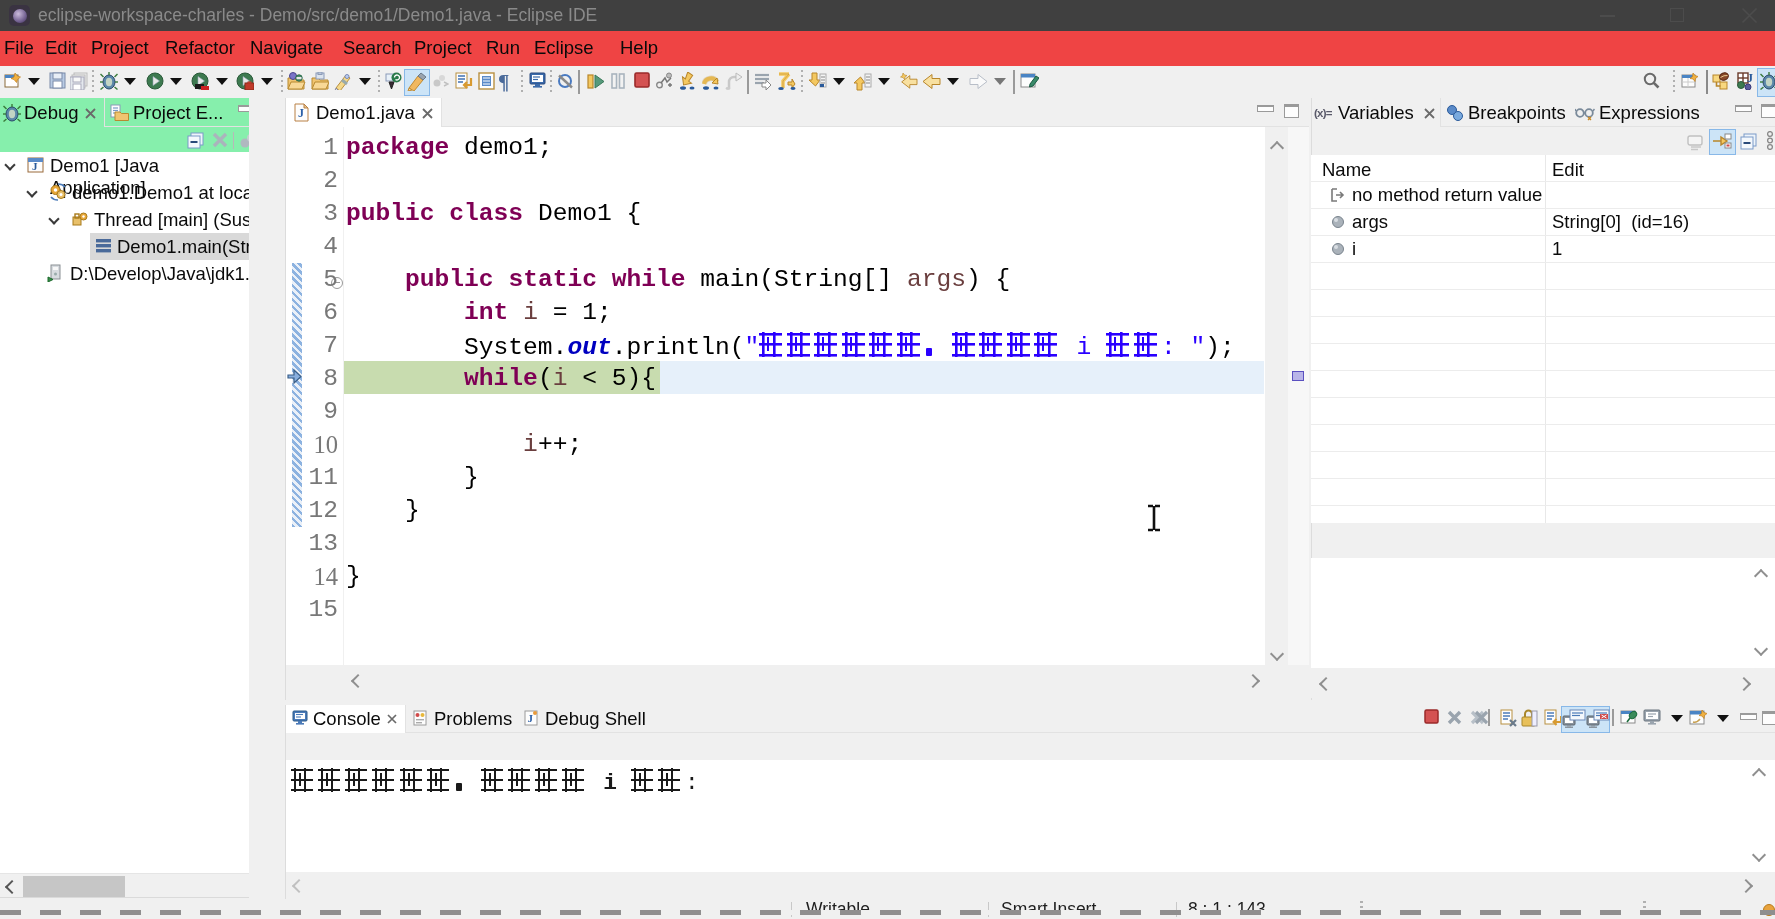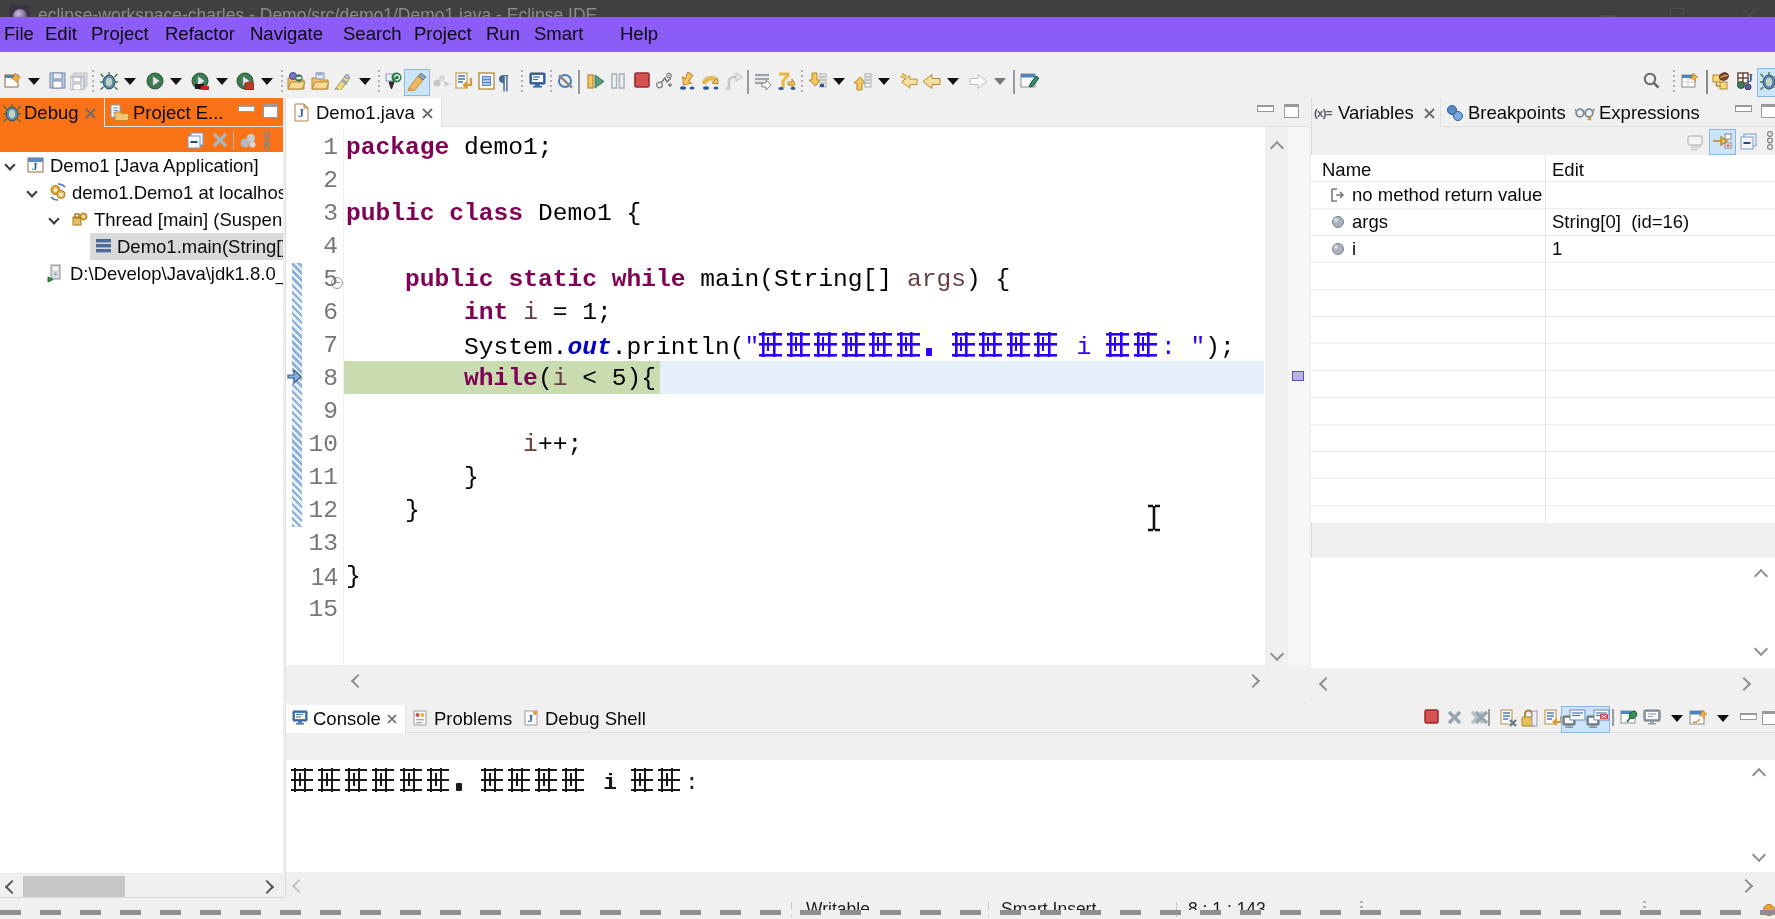--- a/index.html
+++ b/index.html
@@ -29,30 +29,30 @@
 <div class="abs" style="left:0;top:0;width:1775px;height:31px;background:#404040">
 <div class="abs" style="left:9px;top:5px;width:21px;height:21px;border-radius:5px;background:#3a3342"></div>
 <div class="abs" style="left:13px;top:9px;width:14px;height:14px;border-radius:50%;background:radial-gradient(circle at 38% 35%,#cbbbdb,#7a6898 55%,#3a2a55)"></div>
 <div class="abs" style="left:38px;top:5px;font-size:17.5px;color:#8a8a8a">eclipse-workspace-charles - Demo/src/demo1/Demo1.java - Eclipse IDE</div>
 <div class="abs" style="left:1600px;top:15px;width:15px;height:2px;background:#4c4c4c"></div>
 <div class="abs" style="left:1670px;top:8px;width:12px;height:12px;border:1.5px solid #4c4c4c"></div>
 <svg class="abs" style="left:1741px;top:7px" width="17" height="17">
       <path d="M1.5 1.5 L15.5 15.5 M15.5 1.5 L1.5 15.5" stroke="#4c4c4c" stroke-width="1.6"></path>
     </svg>
 </div>
-<div class="abs" style="left:0;top:17px;width:1775px;height:35px;background:#8b5cf6;font-size:18.5px;color:#0a0a0a">
+<div class="abs" style="left:0;top:31px;width:1775px;height:35px;background:#ef4444;font-size:18.5px;color:#0a0a0a">
 <span class="abs" style="left:4px;top:6px">File</span>
 <span class="abs" style="left:45px;top:6px">Edit</span>
 <span class="abs" style="left:91px;top:6px">Project</span>
 <span class="abs" style="left:165px;top:6px">Refactor</span>
 <span class="abs" style="left:250px;top:6px">Navigate</span>
 <span class="abs" style="left:343px;top:6px">Search</span>
 <span class="abs" style="left:414px;top:6px">Project</span>
 <span class="abs" style="left:486px;top:6px">Run</span>
-<span class="abs" style="left:534px;top:6px">Smart</span>
+<span class="abs" style="left:534px;top:6px">Eclipse</span>
 <span class="abs" style="left:620px;top:6px">Help</span>
 </div>
 <div class="abs" style="left:0;top:66px;width:1775px;height:32px;background:#f0f0f0;border-bottom:1px solid #e3e3e3">
 <svg class="abs" style="left:4px;top:6px" width="18" height="18" viewBox="0 0 18 18">
       <rect x="1" y="3" width="13" height="12" fill="#fff" stroke="#8a6a3a"></rect>
       <rect x="1" y="3" width="13" height="3" fill="#4a84c4"></rect>
       <path d="M11 1 l2.5 3 3 1 -3 2.5 -1 3 -2.5-3 -3-1 3-1.5 z" fill="#f0b040" stroke="#c08020" stroke-width="0.7"></path>
     </svg>
 <div class="drop" style="left:28px;top:12px"></div>
 <svg class="abs" style="left:49px;top:6px" width="17" height="17" viewBox="0 0 17 17">
@@ -303,21 +303,21 @@
         <line x1="3.5" y1="5" x2="0.5" y2="2"></line>
         <line x1="14.5" y1="5" x2="17.5" y2="2"></line>
         <line x1="3" y1="10" x2="0" y2="10"></line>
         <line x1="15" y1="10" x2="18" y2="10"></line>
         <line x1="3.5" y1="15" x2="0.5" y2="17.5"></line>
         <line x1="14.5" y1="15" x2="17.5" y2="17.5"></line>
       </g>
     </svg>
 </div>
 <div class="abs" style="left:0;top:98px;width:1775px;height:802px;background:#f0f0f0"></div>
-<div class="abs" style="left:0;top:98px;width:283px;height:801px;background:#f97316;overflow:hidden">
+<div class="abs" style="left:0;top:98px;width:249px;height:801px;background:#86efac;overflow:hidden">
 <div class="abs" style="left:104px;top:0;width:179px;height:28px;border-bottom:1px solid #e2e2e2;border-left:1px solid #e2e2e2"></div>
 <svg class="abs" style="left:3px;top:6px" width="18" height="18" viewBox="0 0 18 18">
       <ellipse cx="9" cy="10" rx="6" ry="7" fill="#5a87a8" stroke="#2a4a6a"></ellipse>
       <ellipse cx="9" cy="10" rx="3.2" ry="4.2" fill="#c2d4c4"></ellipse>
       <g stroke="#3a7a3a" stroke-width="1.4">
         <line x1="9" y1="3" x2="9" y2="0"></line>
         <line x1="3.5" y1="5" x2="0.5" y2="2"></line>
         <line x1="14.5" y1="5" x2="17.5" y2="2"></line>
         <line x1="3" y1="10" x2="0" y2="10"></line>
         <line x1="15" y1="10" x2="18" y2="10"></line>
@@ -435,25 +435,25 @@
 <div class="abs" style="left:47.5px;top:154.5px;width:6px;height:1.4px;background:#9a9a9a"></div>
 <div class="abs" style="left:2px;top:4px;width:50px;text-align:right;font-family:'Liberation Mono',monospace;font-size:24.6px;line-height:33px;color:#787878">1</div>
 <div class="abs" style="left:2px;top:37px;width:50px;text-align:right;font-family:'Liberation Mono',monospace;font-size:24.6px;line-height:33px;color:#787878">2</div>
 <div class="abs" style="left:2px;top:70px;width:50px;text-align:right;font-family:'Liberation Mono',monospace;font-size:24.6px;line-height:33px;color:#787878">3</div>
 <div class="abs" style="left:2px;top:103px;width:50px;text-align:right;font-family:'Liberation Mono',monospace;font-size:24.6px;line-height:33px;color:#787878">4</div>
 <div class="abs" style="left:2px;top:136px;width:50px;text-align:right;font-family:'Liberation Mono',monospace;font-size:24.6px;line-height:33px;color:#787878">5</div>
 <div class="abs" style="left:2px;top:169px;width:50px;text-align:right;font-family:'Liberation Mono',monospace;font-size:24.6px;line-height:33px;color:#787878">6</div>
 <div class="abs" style="left:2px;top:202px;width:50px;text-align:right;font-family:'Liberation Mono',monospace;font-size:24.6px;line-height:33px;color:#787878">7</div>
 <div class="abs" style="left:2px;top:235px;width:50px;text-align:right;font-family:'Liberation Mono',monospace;font-size:24.6px;line-height:33px;color:#787878">8</div>
 <div class="abs" style="left:2px;top:268px;width:50px;text-align:right;font-family:'Liberation Mono',monospace;font-size:24.6px;line-height:33px;color:#787878">9</div>
-<div class="abs" style="left:2px;top:301px;width:50px;text-align:right;font-family:Liberation Mono, monospace;font-size:24.6px;line-height:33px;color:#787878">10</div>
+<div class="abs" style="left:2px;top:301px;width:50px;text-align:right;font-family:Liberation Serif, serif;font-size:24.6px;line-height:33px;color:#787878">10</div>
 <div class="abs" style="left:2px;top:334px;width:50px;text-align:right;font-family:'Liberation Mono',monospace;font-size:24.6px;line-height:33px;color:#787878">11</div>
 <div class="abs" style="left:2px;top:367px;width:50px;text-align:right;font-family:'Liberation Mono',monospace;font-size:24.6px;line-height:33px;color:#787878">12</div>
 <div class="abs" style="left:2px;top:400px;width:50px;text-align:right;font-family:'Liberation Mono',monospace;font-size:24.6px;line-height:33px;color:#787878">13</div>
-<div class="abs" style="left:2px;top:433px;width:50px;text-align:right;font-family:Liberation Sans, sans-serif;font-size:24.6px;line-height:33px;color:#787878">14</div>
+<div class="abs" style="left:2px;top:433px;width:50px;text-align:right;font-family:Liberation Serif, serif;font-size:24.6px;line-height:33px;color:#787878">14</div>
 <div class="abs" style="left:2px;top:466px;width:50px;text-align:right;font-family:'Liberation Mono',monospace;font-size:24.6px;line-height:33px;color:#787878">15</div>
 <div class="abs" style="left:57px;top:0;width:1px;height:538px;background:#f0f0f0"></div>
 <div class="cline" style="top:4px"><span class="kw">package</span> demo1;</div>
 <div class="cline" style="top:70px"><span class="kw">public</span> <span class="kw">class</span> Demo1 {</div>
 <div class="cline" style="top:136px">    <span class="kw">public</span> <span class="kw">static</span> <span class="kw">while</span> main(String[] <span class="vr">args</span>) {</div>
 <div class="cline" style="top:169px">        <span class="kw">int</span> <span class="vr">i</span> = 1;</div>
 <div class="cline" style="top:202px">        System.<span class="fld">out</span>.println(<span class="st">"</span><span class="hz"></span><span class="hz"></span><span class="hz"></span><span class="hz"></span><span class="hz"></span><span class="hz"></span><span class="cma"><i></i></span><span class="hz"></span><span class="hz"></span><span class="hz"></span><span class="hz"></span><span class="st"> i </span><span class="hz"></span><span class="hz"></span><span class="st">: "</span>);</div>
 <div class="cline" style="top:235px">        <span class="kw">while</span>(<span class="vr">i</span> &lt; 5){</div>
 <div class="cline" style="top:301px">            <span class="vr">i</span>++;</div>
 <div class="cline" style="top:334px">        }</div>

